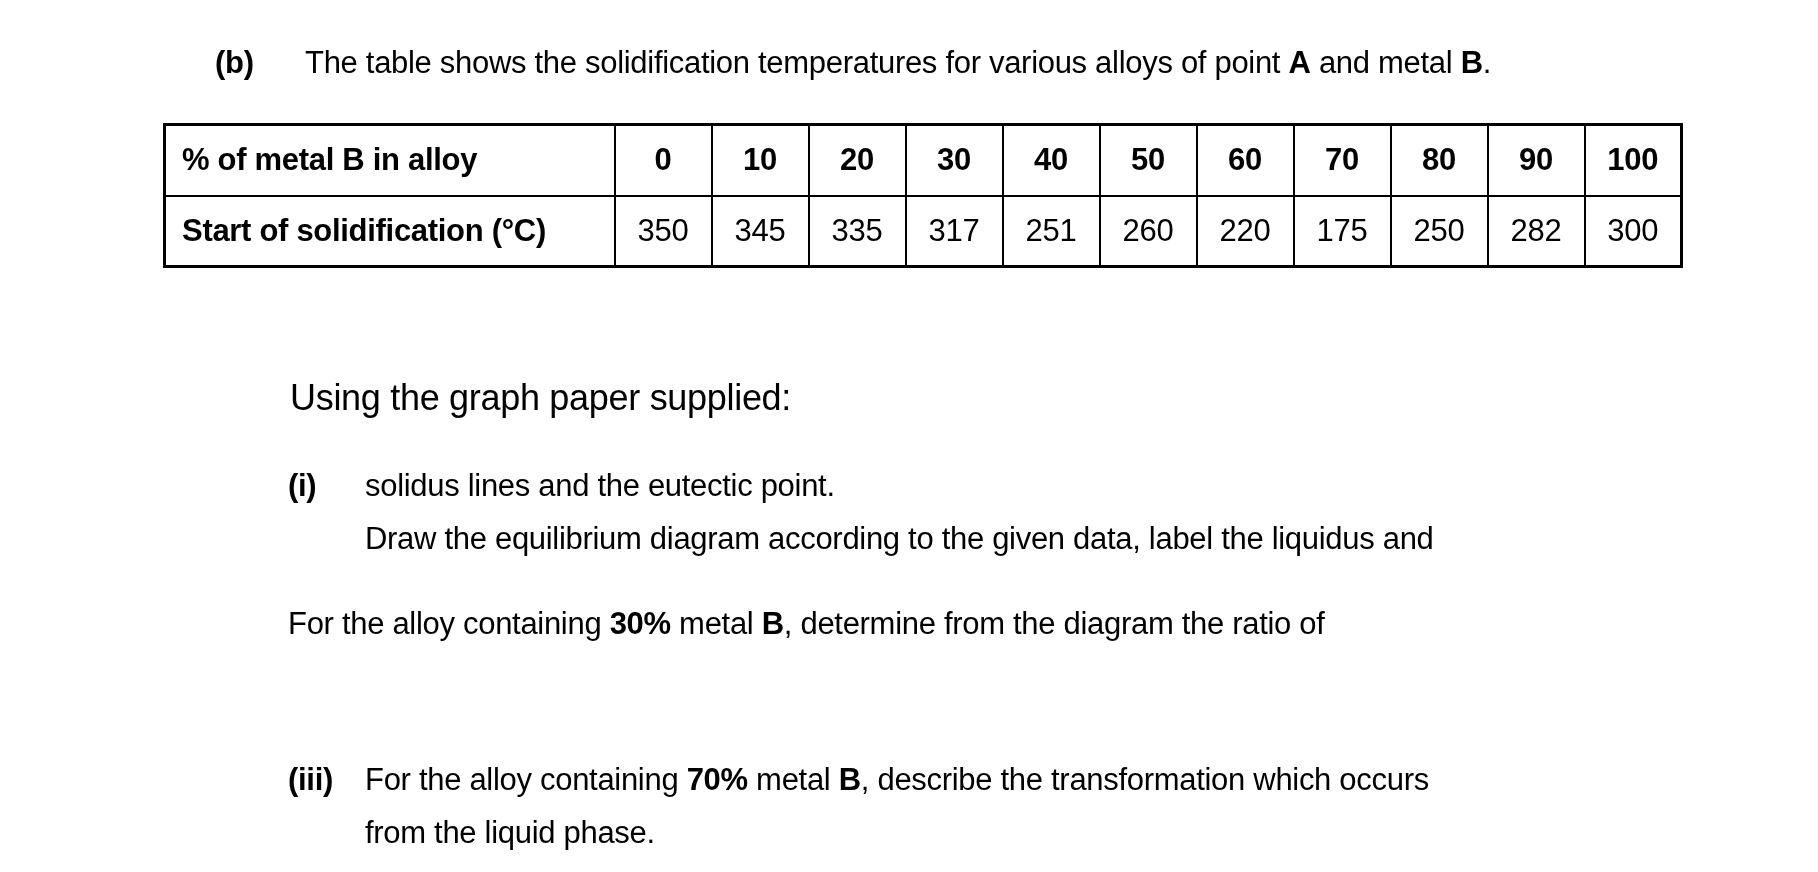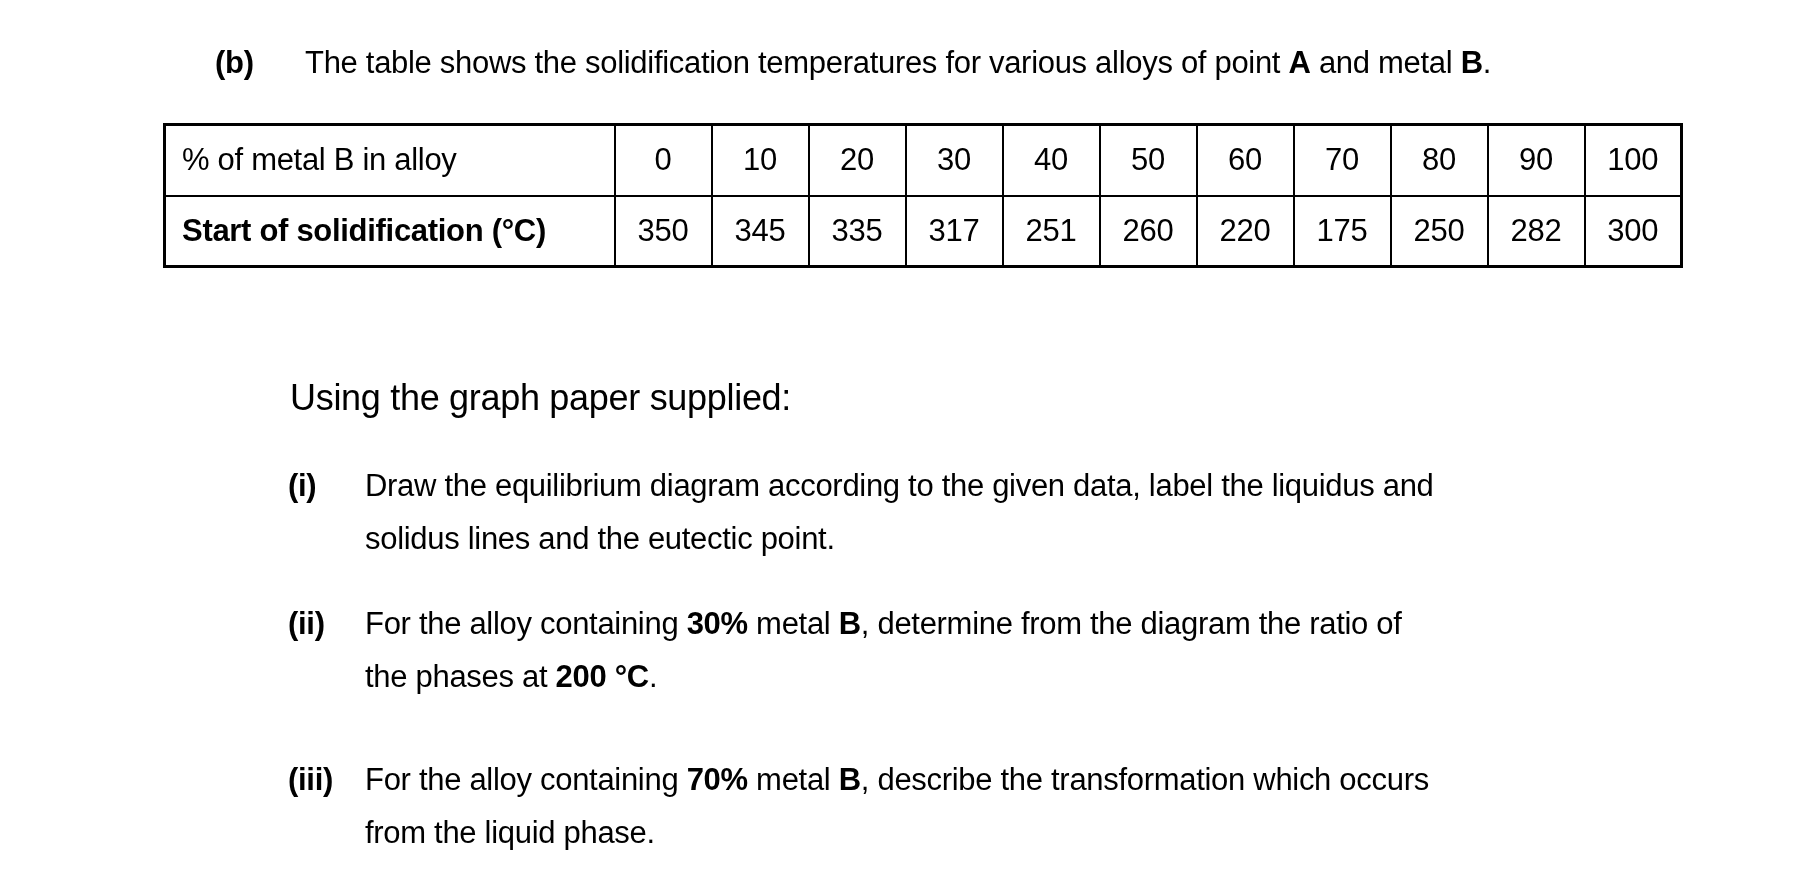--- a/index.html
+++ b/index.html
@@ -34,21 +34,21 @@
     border:2px solid #000;
     height:71px;
     font-size:31px;
     text-align:center; vertical-align:middle;
     padding:0;
     overflow:hidden; white-space:nowrap;
   }
   table.data td.rowlabel {
     text-align:left; padding-left:16px; font-weight:bold;
   }
-  table.data tr.head td { font-weight:normal; }
+  table.data tr.head td { font-weight:bold; }
 
   
   .intro {
     position:absolute; left:290px; top:371px;
     font-size:36px; line-height:53px; white-space:nowrap;
   }
 
   
   .item {
     position:absolute; left:288px;
@@ -115,30 +115,28 @@
         <td>300</td>
       </tr>
     </tbody>
   </table>
 
   <div class="intro">Using the graph paper supplied:</div>
 
   <div class="item item-i">
     <div class="lbl">(i)</div>
     <div class="lines">
+      <div><span>solidus lines and the eutectic point.</span></div>
       <div><span>Draw the equilibrium diagram according to the given data, label the liquidus and</span></div>
-      <div><span>solidus lines and the eutectic point.</span></div>
     </div>
   </div>
 
   <div class="item item-ii">
-    <div class="lbl">(ii)</div>
     <div class="lines">
       <div><span>For the alloy containing </span><span class="b">30%</span><span> metal </span><span class="b">B</span><span>, determine from the diagram the ratio of</span></div>
-      <div><span>the phases at </span><span class="b">200 °C</span><span>.</span></div>
     </div>
   </div>
 
   <div class="item item-iii">
     <div class="lbl">(iii)</div>
     <div class="lines">
       <div><span>For the alloy containing </span><span class="b">70%</span><span> metal </span><span class="b">B</span><span>, describe the transformation which occurs</span></div>
       <div><span>from the liquid phase.</span></div>
     </div>
   </div>

